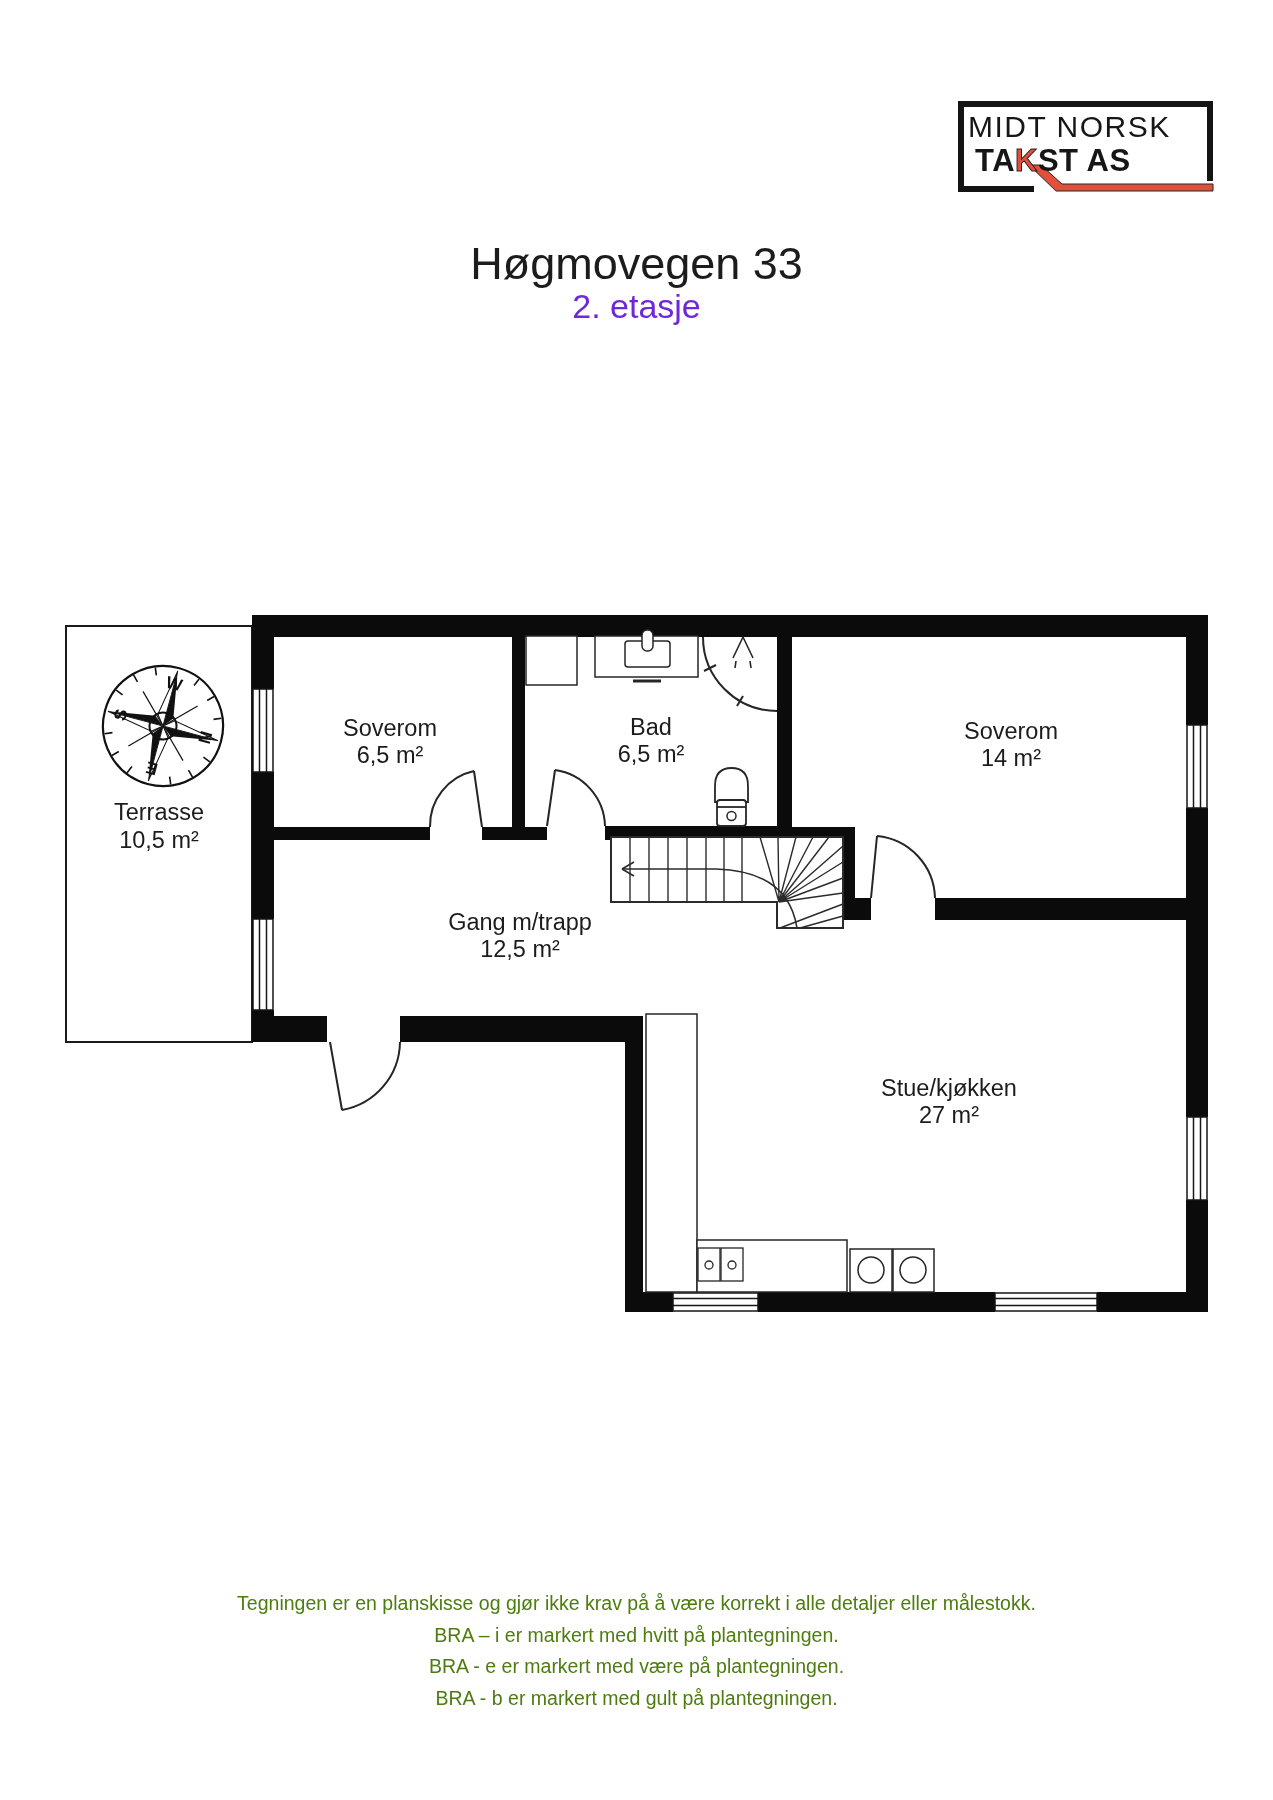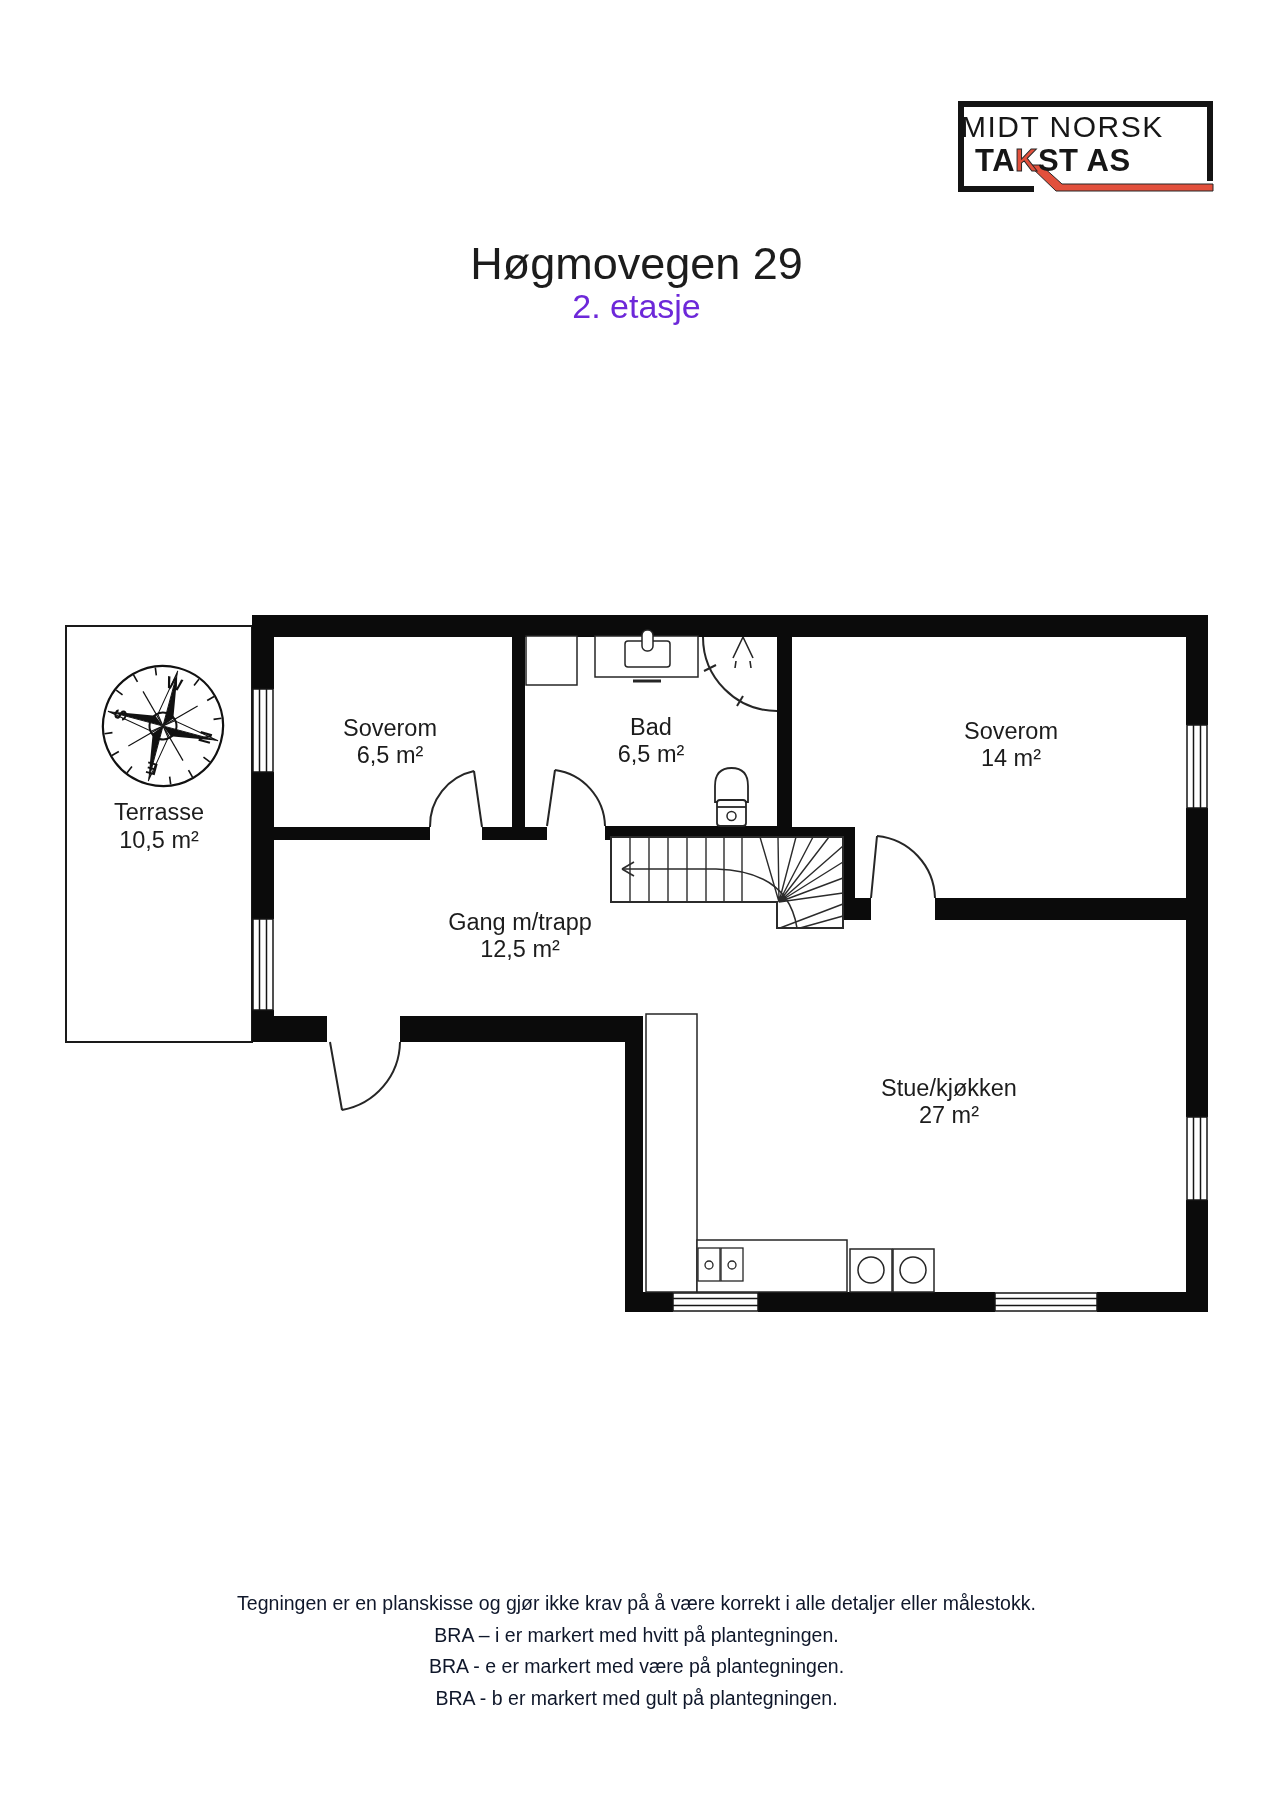--- a/index.html
+++ b/index.html
@@ -5,34 +5,34 @@
   html,body{margin:0;padding:0;}
   body{width:1273px;height:1800px;position:relative;background:#ffffff;
        font-family:"Liberation Sans", sans-serif;color:#111;overflow:hidden;}
   
   .logo{position:absolute;left:958px;top:101px;width:257px;height:96px;}
   .logo .bar{position:absolute;background:#141414;}
   .logo .bar-top{left:0;top:0;width:255px;height:6px;}
   .logo .bar-left{left:0;top:6px;width:6px;height:85px;}
   .logo .bar-bottomleft{left:0;top:85px;width:76px;height:6px;}
   .logo .bar-right{left:249px;top:6px;width:6px;height:74px;}
-  .logo .l1{position:absolute;left:3px;top:9px;font-size:30px;font-weight:500;
+  .logo .l1{position:absolute;left:10px;top:9px;font-size:30px;font-weight:500;
             letter-spacing:1.5px;color:#161616;white-space:nowrap;}
   .logo .l2{position:absolute;left:17px;top:42px;font-size:31px;font-weight:700;
             letter-spacing:0.5px;color:#161616;white-space:nowrap;text-align:center;}
   .logo .kred{color:#e2503c;-webkit-text-stroke:1px #272727;}
   .logo svg{position:absolute;left:0;top:0;}
   
   .title{position:absolute;left:0;right:0;top:238px;text-align:center;
          font-size:45px;color:#1c1c1c;}
   .subtitle{position:absolute;left:0;right:0;top:287px;text-align:center;
             font-size:34px;color:#6d28d9;}
   
   .footer{position:absolute;left:0;right:0;top:1588px;text-align:center;
-          font-size:19.5px;color:#0f172a;}
+          font-size:19.5px;color:#4d7c0f;}
   .footer div{line-height:31.5px;}
   
   svg.plan{position:absolute;left:0;top:0;}
   .room-label{font-size:23.5px;fill:#1c1c1c;text-anchor:middle;}
   .compass-letter{font-size:17px;font-weight:700;fill:#111;text-anchor:middle;}
 </style>
 </head>
 <body>
 
 <div class="logo">
@@ -40,21 +40,21 @@
   <div class="bar bar-left"></div>
   <div class="bar bar-bottomleft"></div>
   <div class="bar bar-right"></div>
   <svg width="257" height="96" viewBox="0 0 257 96">
     <polygon points="71,64 83,64 104,83 255,83 255,90 98,90" fill="#e2503c" stroke="#272727" stroke-width="1"></polygon>
   </svg>
   <div class="l1">MIDT NORSK</div>
   <div class="l2"><span>TA</span><span class="kred">K</span><span>ST AS</span></div>
 </div>
 
-<div class="title">Høgmovegen 29</div>
+<div class="title">Høgmovegen 33</div>
 <div class="subtitle">2. etasje</div>
 
 <svg class="plan" width="1273" height="1800" viewBox="0 0 1273 1800">
 
   <rect x="66" y="626" width="186" height="416" fill="#ffffff" stroke="#1a1a1a" stroke-width="2"></rect>
 
   <path fill="#0b0b0b" d="
     M252,615 h956 v22 h-956 z
     M252,637 h22 v52 h-22 z  M252,772 h22 v147 h-22 z  M252,1010 h22 v32 h-22 z
     M1186,637 h22 v88 h-22 z M1186,808 h22 v309 h-22 z M1186,1200 h22 v112 h-22 z

